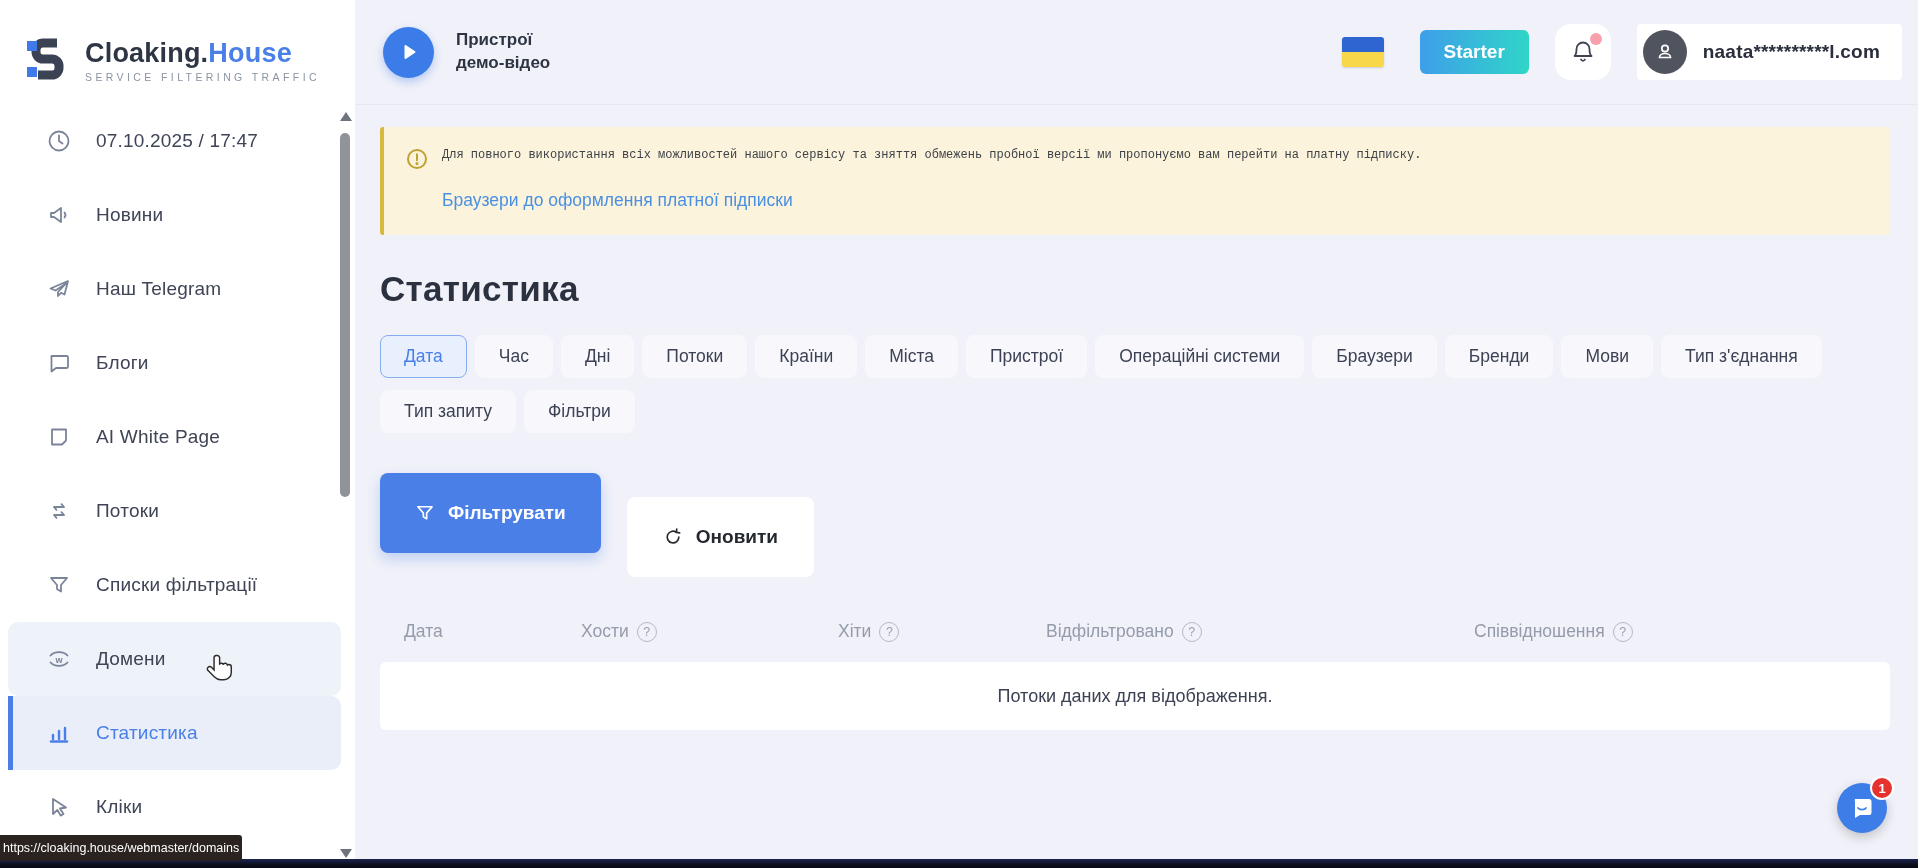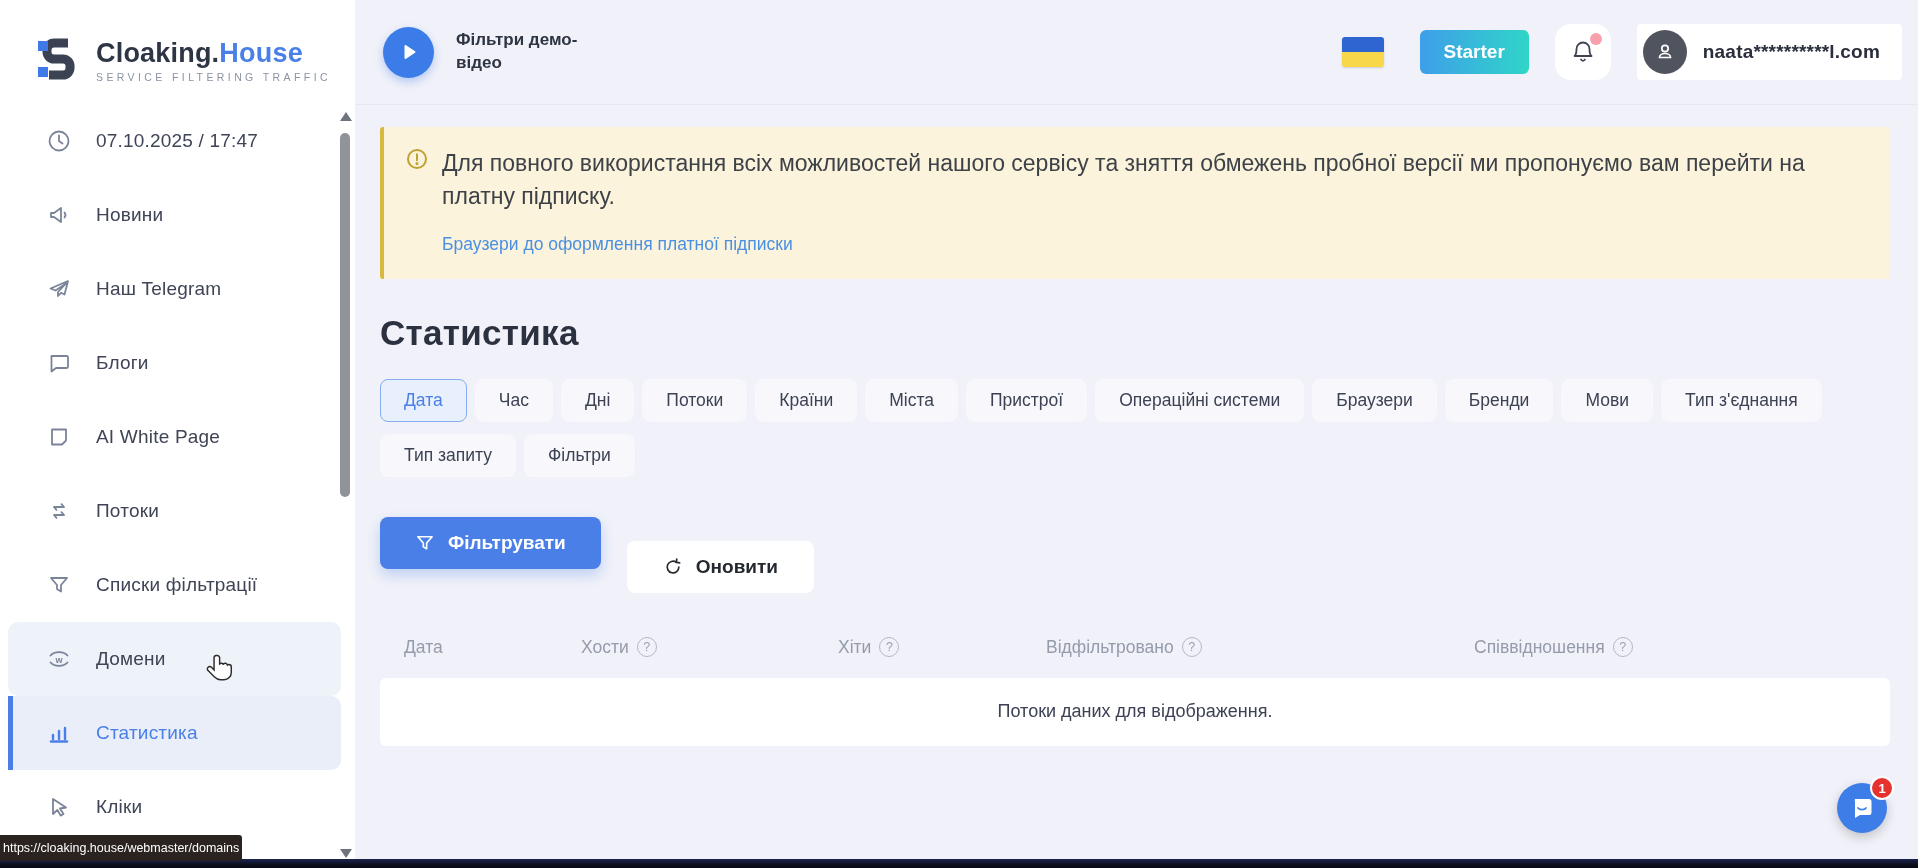--- a/index.html
+++ b/index.html
@@ -3,21 +3,21 @@
 <meta charset="utf-8">
 <style>
   * { margin:0; padding:0; box-sizing:border-box; }
   html,body { width:1918px; height:868px; overflow:hidden; }
   body { font-family:"Liberation Sans","DejaVu Sans",sans-serif; background:#f1f2f9; position:relative; }
 
   .app { display:flex; width:1918px; height:868px; position:relative; }
 
   
   .sidebar { width:355px; height:868px; background:#ffffff; position:relative; flex-shrink:0; z-index:2; }
-  .logo { display:flex; align-items:center; gap:14px; padding:22px 0 0 25px; height:100px; cursor:pointer;margin-left:11px; }
+  .logo { display:flex; align-items:center; gap:14px; padding:22px 0 0 25px; height:100px; cursor:pointer; }
   .logo-text .brand { font-size:27px; font-weight:700; letter-spacing:.2px; color:#2e3545; line-height:1.1; }
   .logo-text .brand .accent { color:#4a7fe8; }
   .logo-text .tagline { font-size:10.5px; letter-spacing:3.4px; color:#8b93a3; margin-top:3px; }
 
   .nav { padding-top:4px; }
   .nav-row { height:74px; display:flex; align-items:center; gap:24px; padding-left:38px; margin:0 14px 0 8px; border-radius:10px; color:#3f4456; font-size:19px; letter-spacing:.2px; cursor:pointer; position:relative; }
   .nav-row .nicon { width:26px; height:26px; flex-shrink:0; display:flex; align-items:center; justify-content:center; }
   .nav-row.is-static { cursor:default; }
   .nav-row.is-hover { background:#eef2f9; }
   .nav-row.is-active { background:#e9eef8; color:#4a7fe8; border-radius:0 10px 10px 0; margin-left:8px; }
@@ -47,33 +47,33 @@
   .bell-box { width:56px; height:56px; background:#fff; border-radius:16px; margin-left:26px; position:relative; display:flex; align-items:center; justify-content:center; cursor:pointer; }
   .bell-dot { position:absolute; top:9px; right:9px; width:12px; height:12px; border-radius:50%; background:#f9a0ac; }
   .user-chip { height:56px; background:#fff; border-radius:4px; margin-left:26px; display:flex; align-items:center; gap:16px; padding:0 22px 0 6px; cursor:pointer; }
   .avatar { width:44px; height:44px; border-radius:50%; background:#50545f; display:flex; align-items:center; justify-content:center; }
   .user-email { font-size:19px; font-weight:700; color:#2b2f3c; letter-spacing:.2px; }
 
   
   .banner { margin:22px 28px 0 25px; background:#fcf3dc; border-left:4px solid #d7b940; border-radius:3px; padding:20px 24px 24px 22px; }
   .banner-row { display:flex; gap:14px; }
   .warn-icon { width:22px; height:22px; flex-shrink:0; margin-top:1px; }
-  .banner-text { font-size:23px; color:#3d4248; line-height:1.45; max-width:1430px; }
+  .banner-text { font-size:12px; color:#3d4248; line-height:1.45; max-width:1430px;font-family:Liberation Mono, monospace; }
   .banner-link { display:inline-block; margin:20px 0 0 36px; font-size:17.5px; color:#4a90e2; text-decoration:none; cursor:pointer; }
 
   .page-title { margin:34px 0 0 25px; font-size:35px; font-weight:800; color:#2c3140; letter-spacing:.3px; }
 
   
   .chips { margin:26px 28px 0 25px; display:flex; flex-wrap:wrap; gap:12px 8px; max-width:1470px; }
   .chip { padding:10px 23px; border-radius:8px; background:#f8f8fc; border:1px solid #f8f8fc; font-size:17.5px; color:#3c4254; cursor:pointer; white-space:nowrap; }
   .chip.active { background:#e8f0fd; border-color:#86acf1; color:#4a7fe8; }
 
   
   .actions { margin:40px 0 0 25px; display:flex; gap:26px; }
-  .btn { height:52px; border:none; border-radius:8px; font-family:inherit; font-size:19px; display:flex; align-items:center; gap:13px; cursor:pointer; }
+  .btn { height:80px; border:none; border-radius:8px; font-family:inherit; font-size:19px; display:flex; align-items:center; gap:13px; cursor:pointer; }
   .btn-filter { background:#4a7fe8; color:#fff; padding:0 35px; font-weight:600; box-shadow:0 6px 14px rgba(74,127,232,.3); }
   .btn-refresh { background:#fff; color:#24282f; padding:0 36px; font-weight:600;margin-top:24px; }
 
   
   .thead { margin:44px 28px 0 25px; display:grid; grid-template-columns:177px 257px 208px 428px auto; padding-left:24px; }
   .th { display:flex; align-items:center; gap:8px; font-size:17.5px; color:#959bab; }
   .help { width:20px; height:20px; border-radius:50%; border:1.5px solid #b3b9c7; color:#9aa0b0; font-size:12.5px; display:flex; align-items:center; justify-content:center; cursor:pointer; }
   .empty-card { margin:20px 28px 0 25px; height:68px; background:#fff; border-radius:6px; display:flex; align-items:center; justify-content:center; }
   .empty-text { font-size:18px; color:#3c4254; }
 
@@ -215,21 +215,21 @@
 
   <main class="main">
 
     <header class="topbar">
       <div class="demo">
         <span class="play-btn">
           <svg width="18" height="18" viewBox="0 0 18 18">
               <path d="M5.5 3 L14.5 9 L5.5 15 Z" fill="#ffffff" stroke="#ffffff" stroke-width="2" stroke-linejoin="round"></path>
             </svg>
         </span>
-        <span class="demo-label">Фільтри демо-відео</span>
+        <span class="demo-label">Пристрої демо-відео</span>
       </div>
 
       <div class="top-right">
         <div class="flag">
             <div class="b"></div>
             <div class="y"></div>
           </div>
         <button class="plan-btn">Starter</button>
         <div class="bell-box">
           <svg width="28" height="28" viewBox="0 0 28 28" fill="none" stroke="#3f4351" stroke-width="1.8" stroke-linecap="round" stroke-linejoin="round">

